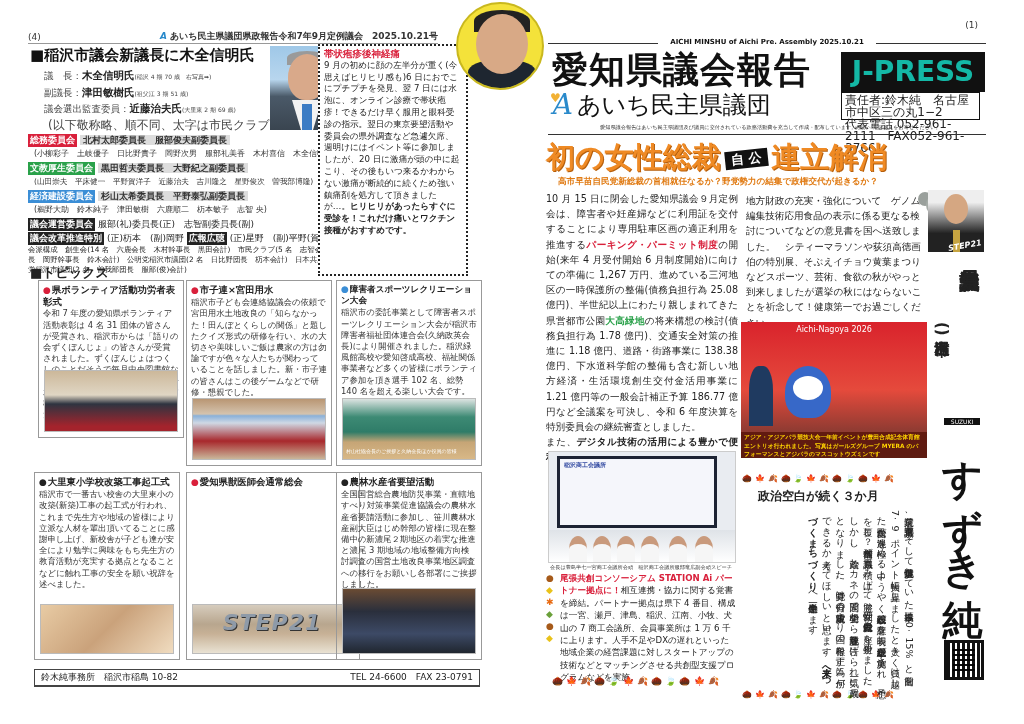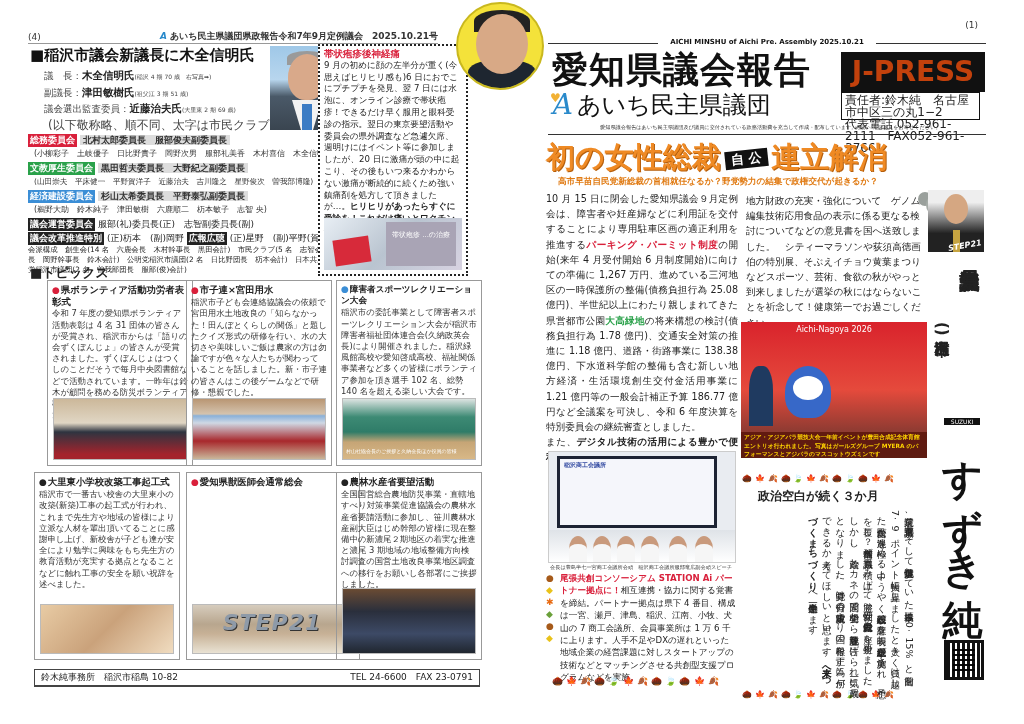--- a/index.html
+++ b/index.html
@@ -59,21 +59,21 @@
 .ph5{background:linear-gradient(180deg,#d6ccbd,#b8a68e 40%,#c7b196 60%,#e9e2d3)}
 .ph6{background:linear-gradient(180deg,#6a4b33 0%,#2a2f3c 35%,#3d4a66 70%,#20262f 100%)}
 .step21{position:absolute;left:186px;top:610px;width:116px;height:56px;font-size:22px;font-weight:bold;font-style:italic;color:#8e9aa8;text-shadow:1px 1px 0 #333;letter-spacing:1px;text-align:center}
 .footer-box{position:absolute;top:669px;left:6px;width:446px;height:18px;border:1px solid #444;border-bottom:2px solid #444;font-size:9px;display:flex;justify-content:space-between;align-items:center;padding:0 6px;background:#fff}
 
 .rnum{position:absolute;top:20px;right:46px;font-size:9px;color:#333}
 .rtopline{position:absolute;top:38px;left:8px;width:438px;height:10px;font-size:7px;font-weight:bold;text-align:center;color:#111}
 .rtopline:before,.rtopline:after{content:"";position:absolute;top:5px;height:1px;background:#333;width:110px}
 .rtopline:before{left:0}.rtopline:after{right:0}
 .mast{position:absolute;top:48px;left:12px;font-size:36px;font-weight:bold;color:#111;letter-spacing:1px;line-height:44px}
-.jpress{position:absolute;top:52px;left:301px;width:144px;height:40px;background:#111;color:#c2410c;font-size:28px;font-weight:bold;text-align:center;line-height:40px}
+.jpress{position:absolute;top:52px;left:301px;width:144px;height:40px;background:#111;color:#14b8a6;font-size:28px;font-weight:bold;text-align:center;line-height:40px}
 .jpress-info{position:absolute;top:92px;left:301px;width:139px;height:28px;border:1px solid #111;font-size:12px;line-height:12px;padding:1px 3px}
 .brand{position:absolute;top:88px;left:10px;font-size:24px;color:#111;display:flex;align-items:center}
 .brand .a{font-size:28px;color:#2a8acb;font-style:italic;font-family:"DejaVu Serif",serif;margin-right:4px}
 .brand .heart{color:#f2b134;font-size:12px;margin-right:-8px;margin-top:-14px}
 .disc{position:absolute;top:124px;left:60px;font-size:5.2px;color:#333}
 .rule{position:absolute;top:134px;left:8px;width:438px;height:1px;background:#333}
 .headline{position:absolute;top:138px;left:6px;font-size:29px;font-weight:bold;color:#ef8a24;letter-spacing:0px;text-shadow:1px 1px 0 #b55e0b;white-space:nowrap}
 .jiko{display:inline-block;background:#111;color:#fff;font-size:13px;padding:0 6px;transform:rotate(-6deg);vertical-align:middle;text-shadow:none;margin:0 4px}
 .subhead{position:absolute;top:176px;left:18px;font-size:8.6px;font-weight:bold;color:#e07a12}
 .body1{position:absolute;top:191px;left:6px;width:192px;font-size:9.6px;line-height:15.2px;text-align:justify;color:#222}
@@ -158,35 +158,31 @@
   </div>
   <div class="comm" style="top:232px">
     <span class="tag black">議会改革推進特別</span> <span>(正)杤本　(副)岡野</span>
     <span class="tag black">広報広聴</span> <span>(正)星野　(副)平野(賀)</span>
   </div>
   <div class="comm" style="top:245px;font-size:7.4px;line-height:10px;width:300px">会派構成　創生会(14 名　六鹿会長　木村幹事長　黒田会計)　市民クラブ(5 名　志智会長　岡野幹事長　鈴木会計)　公明党稲沢市議団(2 名　日比野団長　杤本会計)　日本共産党稲沢市議団(2 名　曽我部団長　服部(俊)会計)</div>
 
   <div class="shingles">
     <div class="st">帯状疱疹後神経痛</div>
     <div style="padding-right:0"><span>9 月の初めに顔の左半分が重く(今思えばヒリヒリ感も)6 日におでこにプチプチを発見、翌 7 日には水泡に、オンライン診療で帯状疱疹！できるだけ早く服用と眼科受診の指示。翌日の東京要望活動や委員会の県外調査など急遽欠席、週明けにはイベント等に参加しましたが、20 日に激痛が頭の中に起こり、その後もいつ来るかわからない激痛が断続的に続くため強い鎮痛剤を処方して頂きましたが…。</span><span class="b">ヒリヒリがあったらすぐに受診を！これだけ痛いとワクチン接種がおすすめです。</span></div>
-    <div class="photo">
-        <div class="pk"></div>
-        <div class="bk">帯状疱疹 ...の治療</div>
-      </div>
   </div>
 
   <div class="badge">
     <div class="suit"></div>
       <div class="hair"></div>
       <div class="face"></div>
   </div>
 
   <div class="topics-h">■トピックス</div>
 
-  <div class="card" style="top:280px;left:19px;width:146px;height:186px">
+  <div class="card" style="top:280px;left:10px;width:146px;height:158px">
     <div class="ct"><span class="dot" style="color:#d9203b">●</span><span>県ボランティア活動功労者表彰式</span></div>
     <div class="txt">令和 7 年度の愛知県ボランティア活動表彰は 4 名 31 団体の皆さんが受賞され、稲沢市からは「語りの会ずくぼんじょ」の皆さんが受賞されました。ずくぼんじょはつくしのことだそうで毎月中央図書館などで活動されています。一昨年は鈴木が顧問を務める防災ボランティア稲沢(佐藤宣一会長)も受賞しました。</div>
     <div class="img ph1" style="height:62px"></div>
   </div>
   <div class="card" style="top:280px;left:158px;width:146px;height:186px">
     <div class="ct"><span class="dot" style="color:#d9203b">●</span><span>市子連×宮田用水</span></div>
     <div class="txt">稲沢市子ども会連絡協議会の依頼で宮田用水土地改良の「知らなかった！田んぼとくらしの関係」と題したクイズ形式の研修を行い、水の大切さや美味しいご飯は農家の方は勿論ですが色々な人たちが関わっていることを話しました。新・市子連の皆さんはこの後ゲームなどで研修・懇親でした。</div>
     <div class="img ph2" style="height:62px"></div>
   </div>
   <div class="card" style="top:280px;left:308px;width:146px;height:186px">

